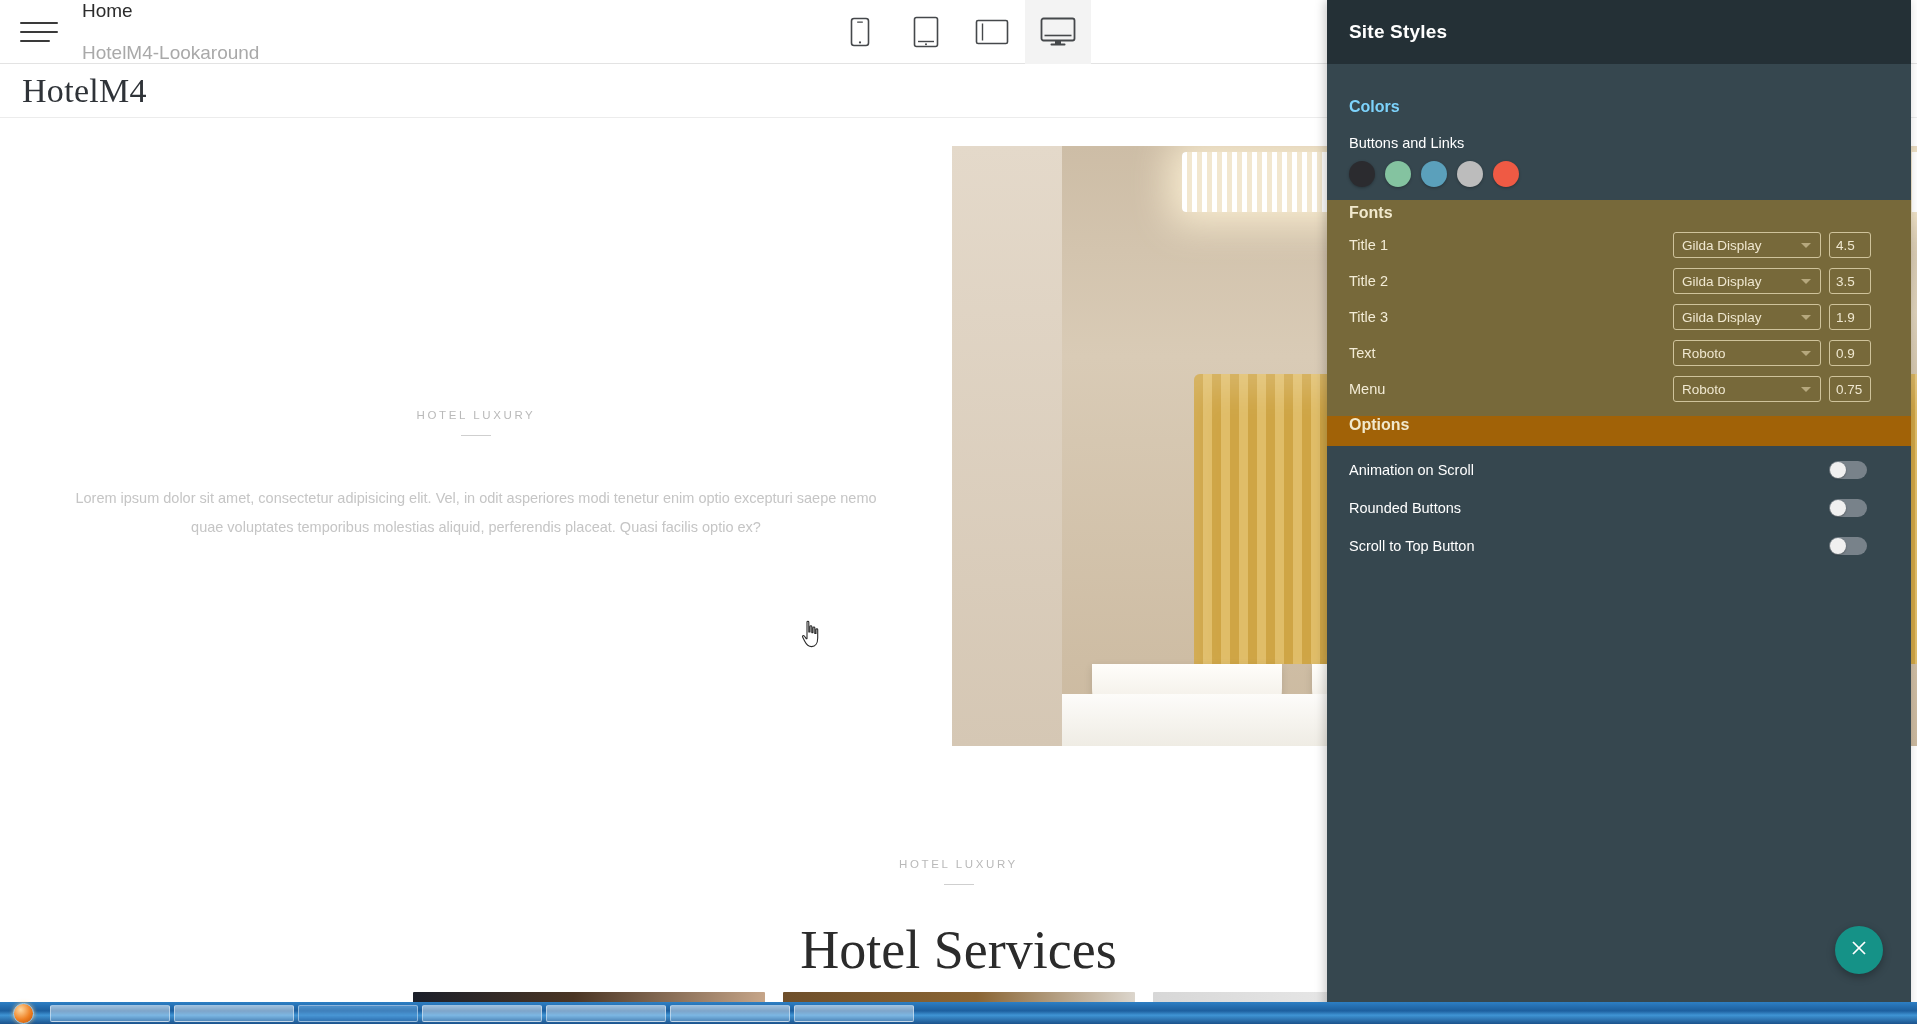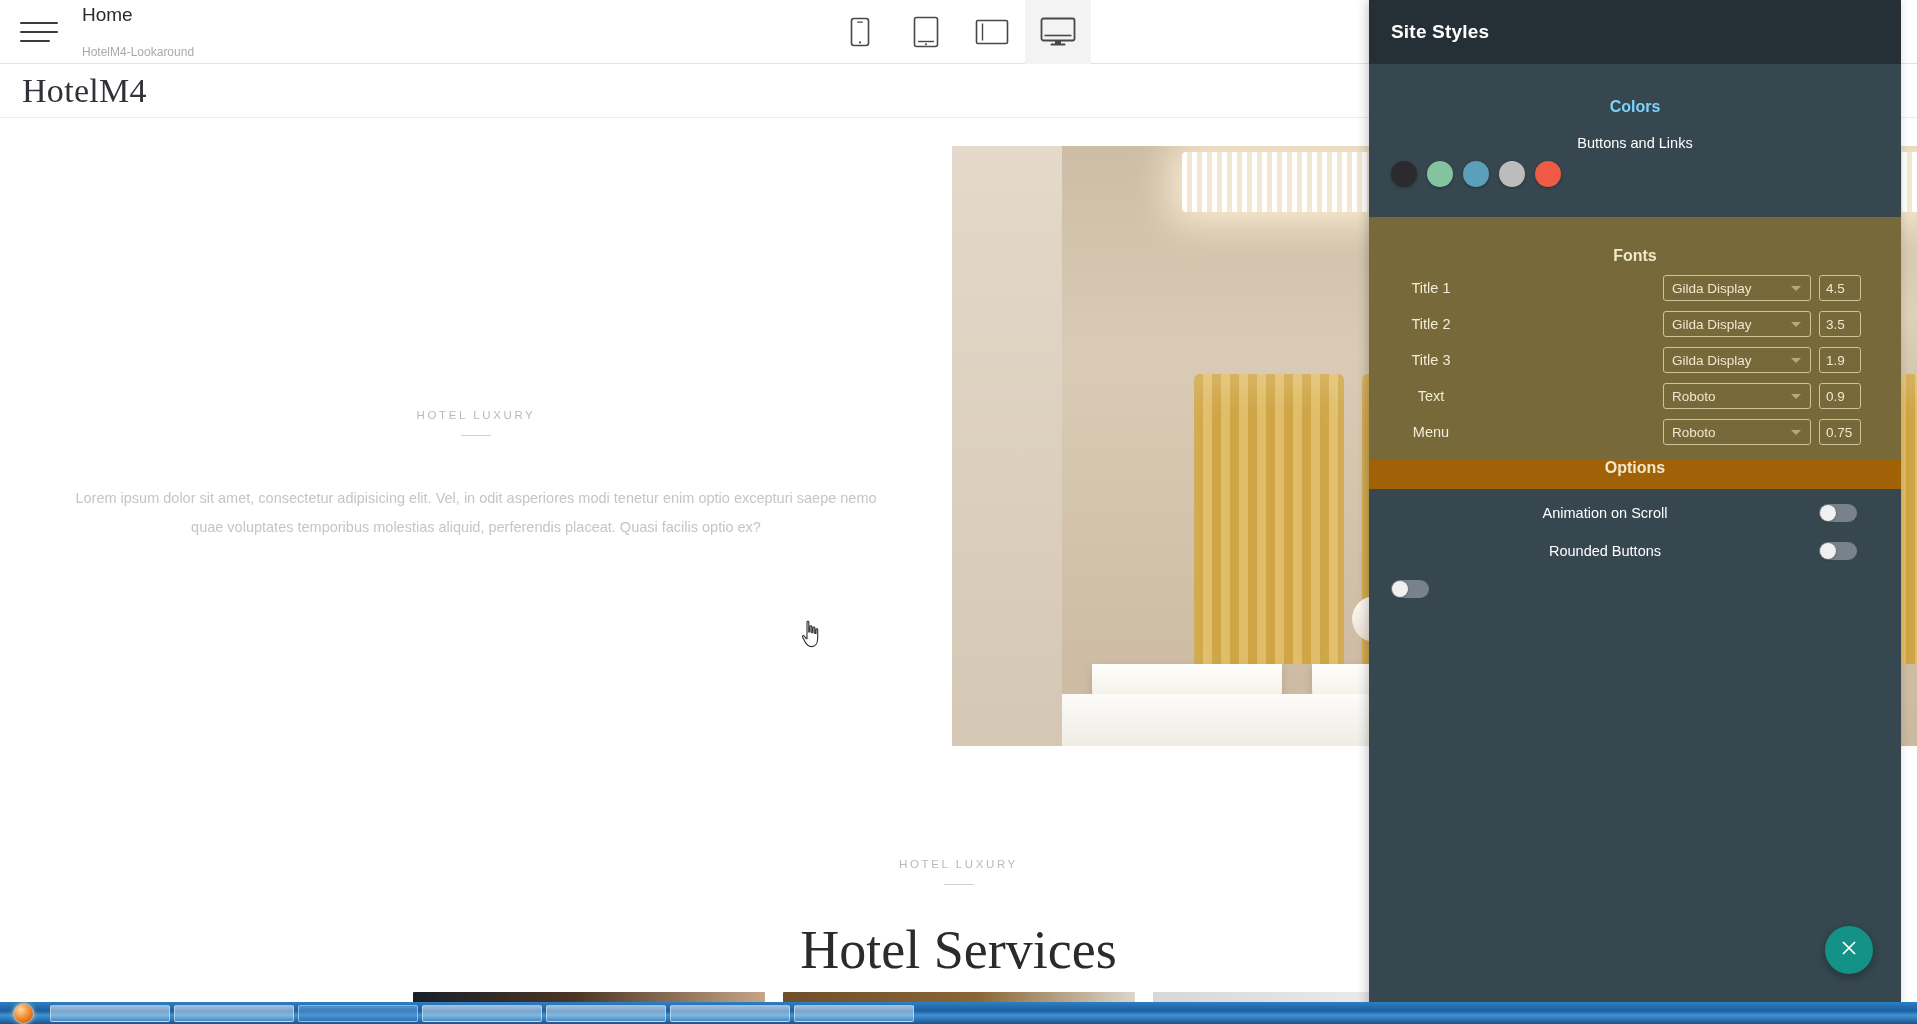--- a/index.html
+++ b/index.html
@@ -19,21 +19,21 @@
   #hamburger{
     width:44px;height:44px;margin-left:20px;margin-right:18px;
     display:flex;flex-direction:column;justify-content:center;gap:7px;cursor:pointer;
   }
   #hamburger i{display:block;height:2px;background:#3a3a3a;border-radius:1px;}
   #hamburger i:nth-child(1){width:38px;}
   #hamburger i:nth-child(2){width:38px;}
   #hamburger i:nth-child(3){width:30px;}
   .page-meta{display:flex;flex-direction:column;justify-content:center;line-height:1.15;}
   .page-meta .ttl{font-size:19px;color:#2b2b2b;font-weight:400;}
-  .page-meta .sub{font-size:12px;color:#a9a9a9;margin-top:20px;}
+  .page-meta .sub{font-size:19px;color:#a9a9a9;margin-top:20px;}
 
   #device-switch{
     position:absolute;left:50%;top:0;transform:translateX(-50%);
     height:64px;display:flex;align-items:stretch;
   }
   .dev-btn{
     width:66px;height:64px;display:flex;align-items:center;justify-content:center;
     cursor:pointer;background:transparent;border:none;
   }
   .dev-btn.active{background:#f3f3f3;}
@@ -146,25 +146,24 @@
   .svc-card.k1{background:linear-gradient(100deg,#1b1f2a 0%,#4a3524 45%,#caa98c 100%);}
   .svc-card.k2{background:linear-gradient(90deg,#6e4f2b 0%,#8a6534 55%,#dcd6cd 100%);}
   .svc-card.k3{background:linear-gradient(90deg,#d7d7d7 0%,#e9e9e9 60%,#f3f3f3 100%);}
 
   
   #cursor{position:absolute;left:800px;top:556px;width:22px;height:28px;z-index:30;
     pointer-events:none;}
 
   
   #styles-panel{
-    position:absolute;right:16px;top:0;width:532px;height:1024px;
+    position:absolute;right:6px;top:0;width:584px;height:1024px;
     background:#36474f;z-index:60;box-sizing:border-box;
     font-family:"Liberation Sans",sans-serif;color:#ffffff;
     box-shadow:-2px 0 10px rgba(0,0,0,.22);
-    text-align:center;
   }
   #panel-head{
     height:64px;background:#243036;display:flex;align-items:center;
     padding-left:22px;box-sizing:border-box;
   }
   #panel-head h2{margin:0;font-size:19px;font-weight:700;letter-spacing:.2px;}
 
   .sect-title{font-size:16px;font-weight:700;color:#f1e9cd;}
   #colors-block{padding:18px 22px 10px;box-sizing:border-box;}
   #colors-block .sect-title{color:#7dd3fc;margin-top:16px;}
@@ -174,21 +173,21 @@
   #primary-row .row-label{flex:0 0 auto;}
   #primary-swatch{
     margin-left:auto;margin-right:6px;width:26px;height:26px;border-radius:50%;
     background:#cf9f6d;cursor:pointer;box-shadow:0 1px 3px rgba(0,0,0,.3);
   }
   #links-label{margin-top:19px;display:block;}
   #link-swatches{display:flex;gap:10px;margin-top:10px;}
   .sw{width:26px;height:26px;border-radius:50%;cursor:pointer;box-shadow:0 1px 3px rgba(0,0,0,.28);}
 
   #fonts-block{
-    margin-top:20px;background:#77693a;padding:30px 22px 14px;box-sizing:border-box;
+    margin-top:3px;background:#77693a;padding:4px 22px 14px;box-sizing:border-box;
   }
   .font-row{display:flex;align-items:center;margin-top:10px;height:26px;}
   .font-row .row-label{width:80px;flex:0 0 80px;color:#f3ecd6;font-size:14.5px;}
   .sel{
     position:relative;flex:0 0 148px;height:26px;margin-left:auto;margin-right:8px;
     border:1px solid #cfc39b;border-radius:3px;box-sizing:border-box;
     display:flex;align-items:center;padding-left:8px;cursor:pointer;
     color:#efe7cf;font-size:13.5px;background:transparent;
   }
   .sel .caret{
@@ -445,20 +444,21 @@
           <i class="knob"></i>
         </span>
     </div>
     <div class="opt-row">
       <span class="row-label">Rounded Buttons</span>
       <span class="toggle">
           <i class="knob"></i>
         </span>
     </div>
     <div class="opt-row">
+      <span class="row-label">Scroll to Top Button</span>
       <span class="toggle">
           <i class="knob"></i>
         </span>
     </div>
   </div>
 
   <div id="panel-close">
     <span>
       <svg width="20" height="20" viewBox="0 0 20 20">
           <line x1="4" y1="4" x2="16" y2="16" stroke="#fff" stroke-width="1.7"></line>

